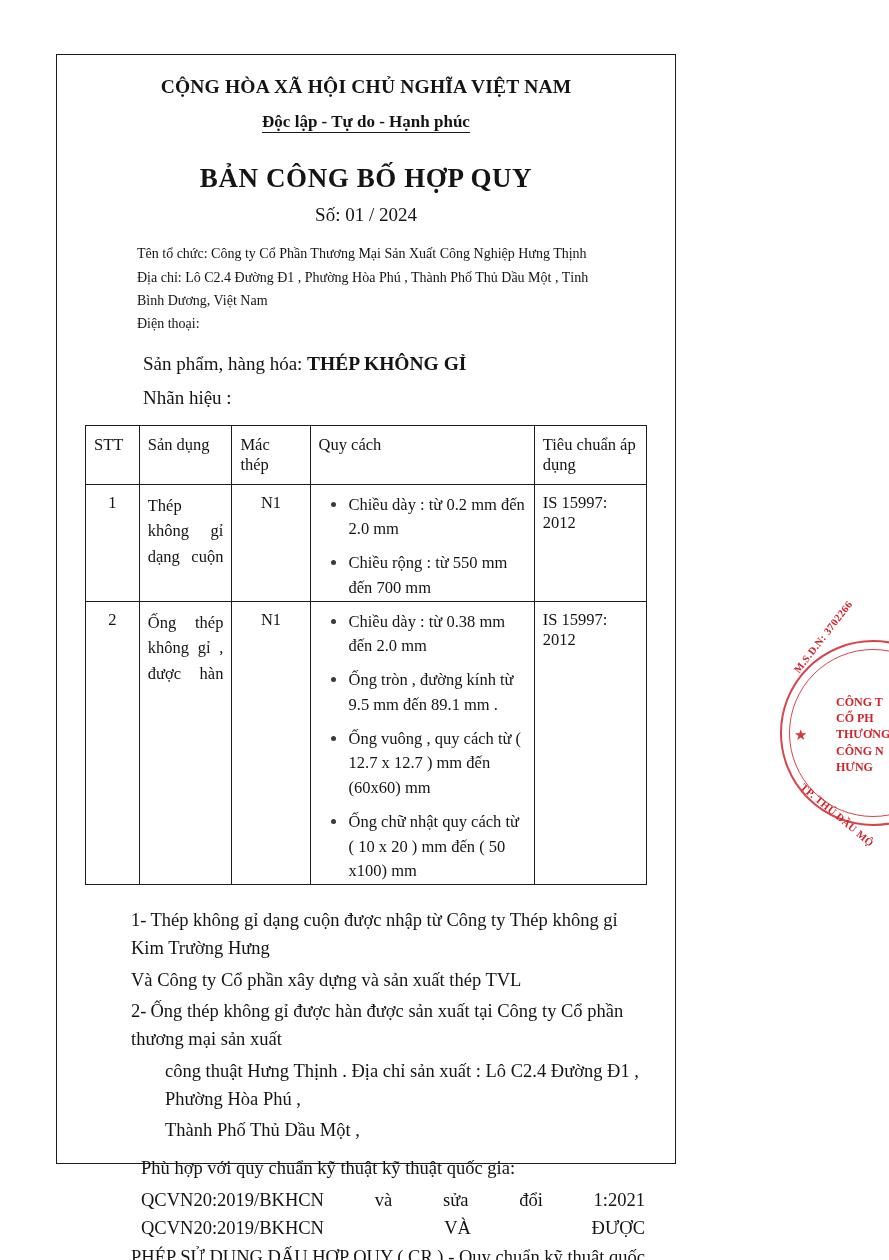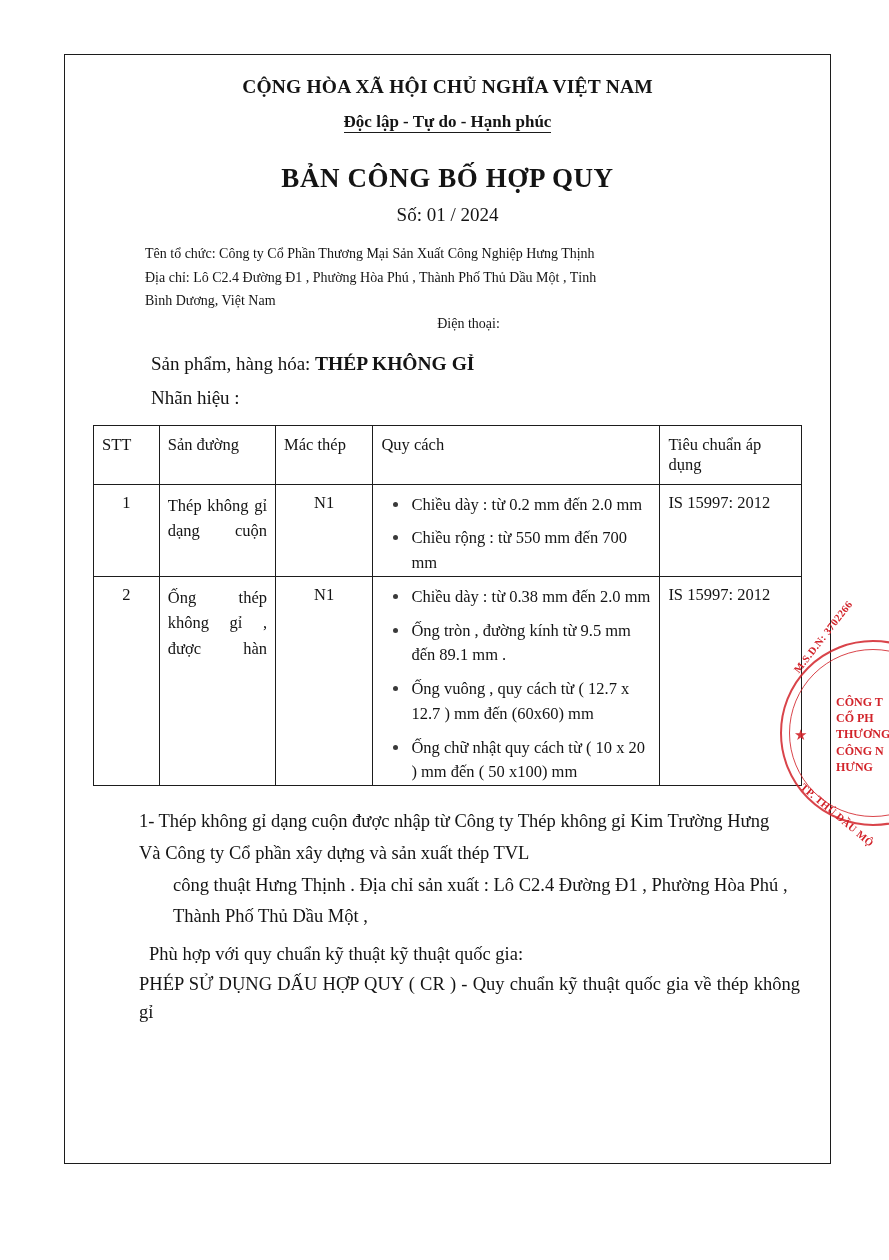--- a/index.html
+++ b/index.html
@@ -11,23 +11,23 @@
     width: 889px;
     height: 1260px;
     position: relative;
     font-family: "Liberation Serif", serif;
     color: #141414;
     overflow: hidden;
   }
 
   .page-frame {
     position: absolute;
-    left: 64px;
+    left: 56px;
     top: 54px;
-    width: 767px;
+    width: 620px;
     height: 1110px;
     border: 1px solid #1c1c1c;
     box-sizing: border-box;
   }
 
   .page-inner {
     position: absolute;
     left: 0;
     top: 0;
     right: 0;
@@ -75,21 +75,20 @@
     font-size: 14px;
     line-height: 1.45;
     padding-left: 52px;
     padding-right: 10px;
   }
   .org-block .line {
     margin-bottom: 3px;
   }
   .org-block .phone-line {
     margin-top: 2px;
-    text-align: center;
   }
 
   .product-block {
     margin-top: 14px;
     font-size: 19px;
     line-height: 1.5;
     padding-left: 58px;
   }
   .product-block .prod-name {
     font-weight: bold;
@@ -286,21 +285,21 @@
         <span>Sản phẩm, hàng hóa:</span>
         <span class="prod-name">THÉP KHÔNG GỈ</span>
       </div>
       <div class="brand-line">Nhãn hiệu :</div>
     </div>
 
     <table class="spec-table">
       <thead>
         <tr>
           <th class="col-stt">STT</th>
-          <th class="col-prod">Sản đường</th>
+          <th class="col-prod">Sản dụng</th>
           <th class="col-mac">Mác thép</th>
           <th class="col-quy">Quy cách</th>
           <th class="col-tc">Tiêu chuẩn áp dụng</th>
         </tr>
       </thead>
       <tbody>
         <tr>
           <td class="c-stt">1</td>
           <td class="c-prod">Thép không gỉ dạng cuộn</td>
           <td class="c-mac">N1</td>
@@ -327,26 +326,30 @@
           <td class="c-std">IS 15997: 2012</td>
         </tr>
       </tbody>
     </table>
 
     <div class="notes">
       <div class="note-item note-indent-1">
         <span class="note-num">1-</span><span>Thép không gỉ dạng cuộn được nhập từ Công ty Thép không gỉ Kim Trường Hưng</span>
       </div>
       <div class="note-item">Và Công ty Cổ phần xây dựng và sản xuất thép TVL</div>
+      <div class="note-item note-indent-1">
+        <span class="note-num">2-</span><span>Ống thép không gỉ được hàn được sản xuất tại Công ty Cổ phần thương mại sản xuất</span>
+      </div>
       <div class="note-item note-sub">công thuật Hưng Thịnh . Địa chỉ sản xuất : Lô C2.4 Đường Đ1 , Phường Hòa Phú ,</div>
       <div class="note-item note-sub2">Thành Phố Thủ Dầu Một ,</div>
     </div>
 
     <div class="conform">
       <div class="c1">Phù hợp với quy chuẩn kỹ thuật kỹ thuật quốc gia:</div>
+      <div class="c2">QCVN20:2019/BKHCN và sửa đổi 1:2021  QCVN20:2019/BKHCN VÀ ĐƯỢC</div>
       <div class="c3">PHÉP SỬ DỤNG DẤU HỢP QUY ( CR ) -  Quy chuẩn kỹ thuật quốc gia về thép không gỉ</div>
     </div>
 
   </div>
 </div>
 
 <div class="stamp">
   <div class="ring"></div>
   <div class="ring inner"></div>
   <div class="star">★</div>

